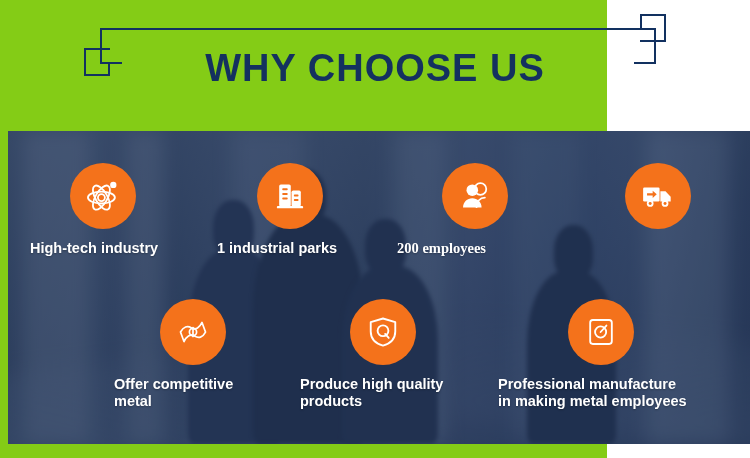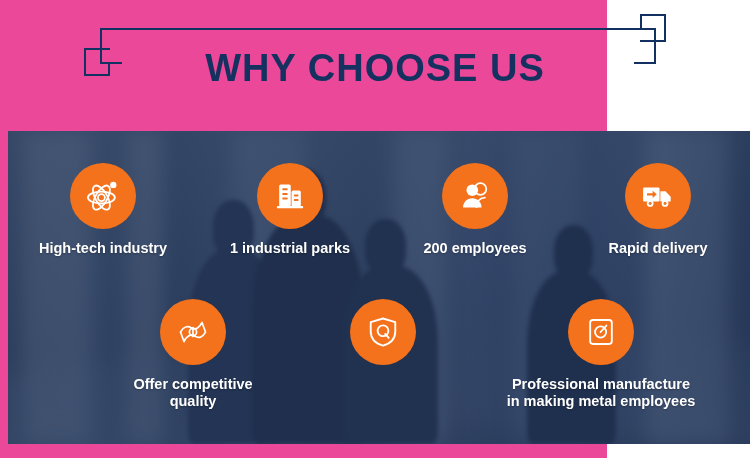--- a/index.html
+++ b/index.html
@@ -1,21 +1,21 @@
 <!DOCTYPE html>
 <html><head>
 <meta charset="utf-8">
 <style>
   html,body{margin:0;padding:0;}
   body{
     width:750px;height:458px;background:#ffffff;overflow:hidden;
     font-family:"Liberation Sans","DejaVu Sans",sans-serif;
     -webkit-font-smoothing:antialiased;
   }
-  .page{position:relative;width:607px;height:458px;background:#ec4899;}
+  .page{position:relative;width:607px;height:458px;background:#84cc16;}
 
   
   .header{position:absolute;left:0;top:0;width:750px;height:128px;}
   .frame-line{position:absolute;background:#123160;}
   .hline{left:100px;top:28px;width:556px;height:2px;}
   .vleft{left:100px;top:28px;width:2px;height:36px;}
   .vright{left:654px;top:28px;width:2px;height:36px;}
   .hleft-foot{left:100px;top:62px;width:22px;height:2px;}
   .hright-foot{left:634px;top:62px;width:22px;height:2px;}
 
@@ -84,21 +84,21 @@
   .p3{left:45%;width:13%;height:72%;}
   .p3 .head{left:24%;top:0;width:42%;height:25%;background:#1e2d4d;}
   .p3 .body{left:0%;top:21%;width:100%;height:79%;background:#1e2d4d;}
   .p4{left:70%;width:12%;height:70%;}
   .p4 .head{left:30%;top:0;width:44%;height:25%;background:#1b2a49;}
   .p4 .body{left:0%;top:21%;width:100%;height:79%;background:#1b2a49;}
   .tint{position:absolute;inset:0;background:rgba(36,53,84,.52);}
 
   
   .features{position:absolute;inset:0;}
-  .feature{position:absolute;text-align:center;}
+  .feature{position:absolute;}
   .circle{
     width:66px;height:66px;border-radius:50%;background:#f4721b;
     margin:0 auto;display:flex;align-items:center;justify-content:center;
   }
   .circle svg{display:block;}
   .flabel{
     margin-top:11px;color:#ffffff;font-size:14.5px;font-weight:bold;
     line-height:17px;white-space:pre-line;text-shadow:0 1px 2px rgba(0,0,0,.28);
   }
 </style>
@@ -193,21 +193,21 @@
               <rect x="12" y="18" width="7" height="2.6" rx="1" fill="#f4721b"></rect>
               <rect x="12" y="24" width="7" height="2.6" rx="1" fill="#f4721b"></rect>
               <rect x="27" y="20" width="6" height="2.6" rx="1" fill="#f4721b"></rect>
               <rect x="27" y="26" width="6" height="2.6" rx="1" fill="#f4721b"></rect>
             </svg>
           </span>
         </div>
         <div class="flabel">1 industrial parks</div>
       </div>
 
-      <div class="feature" style="left:389px;top:32px;width:156px;">
+      <div class="feature" style="left:389px;top:32px;width:156px;font-family:Liberation Serif, serif;">
         <div class="circle">
           <span>
             <svg width="34" height="34" viewBox="0 0 44 44" fill="none">
               <circle cx="18.5" cy="14.5" r="7.5" fill="#fff"></circle>
               <path d="M6.5 37c0-7 5.4-12 12-12s12 5 12 12z" fill="#fff"></path>
               <circle cx="29" cy="13" r="7.6" stroke="#fff" stroke-width="2.3"></circle>
               <path d="M24 36.5c0-7.5 4.6-12.4 10.8-12.4" stroke="#fff" stroke-width="2.3" stroke-linecap="round"></path>
             </svg>
           </span>
         </div>
@@ -221,47 +221,48 @@
               <rect x="4" y="12" width="21" height="18" rx="1.6"></rect>
               <path d="M26 17h6.6l6.6 7v6H26z"></path>
               <circle cx="13" cy="32.5" r="4.3" fill="#fff"></circle>
               <circle cx="13" cy="32.5" r="1.9" fill="#f4721b"></circle>
               <circle cx="32" cy="32.5" r="4.3" fill="#fff"></circle>
               <circle cx="32" cy="32.5" r="1.9" fill="#f4721b"></circle>
               <path d="M9 19.5h7.2v-3.3l5.2 4.7-5.2 4.7v-3.3H9z" fill="#f4721b"></path>
             </svg>
           </span>
         </div>
-        <div class="flabel">Rapid delivery</div>
       </div>
 
       <div class="feature" style="left:106px;top:168px;width:158px;">
         <div class="circle">
           <span>
             <svg width="36" height="36" viewBox="0 0 46 46" fill="none" stroke="#fff" stroke-width="2.2" stroke-linejoin="round">
               <path d="M8 17.5c6-5 11-5 15 0s10 3 15-2v13c-6 5.4-11 5-15 0s-10-3-15 2z" transform="rotate(-20 23 23)"></path>
               <circle cx="23" cy="23" r="4.6"></circle>
               <path d="M23 17.4v11.2" stroke-linecap="round"></path>
             </svg>
           </span>
         </div>
         <div class="flabel">Offer competitive
-quality</div>
+metal</div>
       </div>
 
       <div class="feature" style="left:292px;top:168px;width:166px;">
         <div class="circle">
           <span>
             <svg width="36" height="36" viewBox="0 0 44 44" fill="none" stroke="#fff" stroke-width="2.3">
               <path d="M22 5.5 37 10v11.5c0 9-6.6 14.8-15 17.2-8.4-2.4-15-8.2-15-17.2V10z" stroke-linejoin="round"></path>
               <circle cx="22" cy="20.5" r="6.6"></circle>
               <path d="M24.6 24.4 29 29.2" stroke-linecap="round"></path>
             </svg>
           </span>
         </div>
+        <div class="flabel">Produce high quality
+products</div>
       </div>
 
       <div class="feature" style="left:490px;top:168px;width:206px;">
         <div class="circle">
           <span>
             <svg width="34" height="34" viewBox="0 0 44 44" fill="none" stroke="#fff" stroke-width="2.4">
               <rect x="8" y="6.5" width="28" height="31" rx="3.4"></rect>
               <circle cx="21.5" cy="22" r="7.2"></circle>
               <path d="M21.5 22 29 13.6" stroke-linecap="round"></path>
             </svg>

